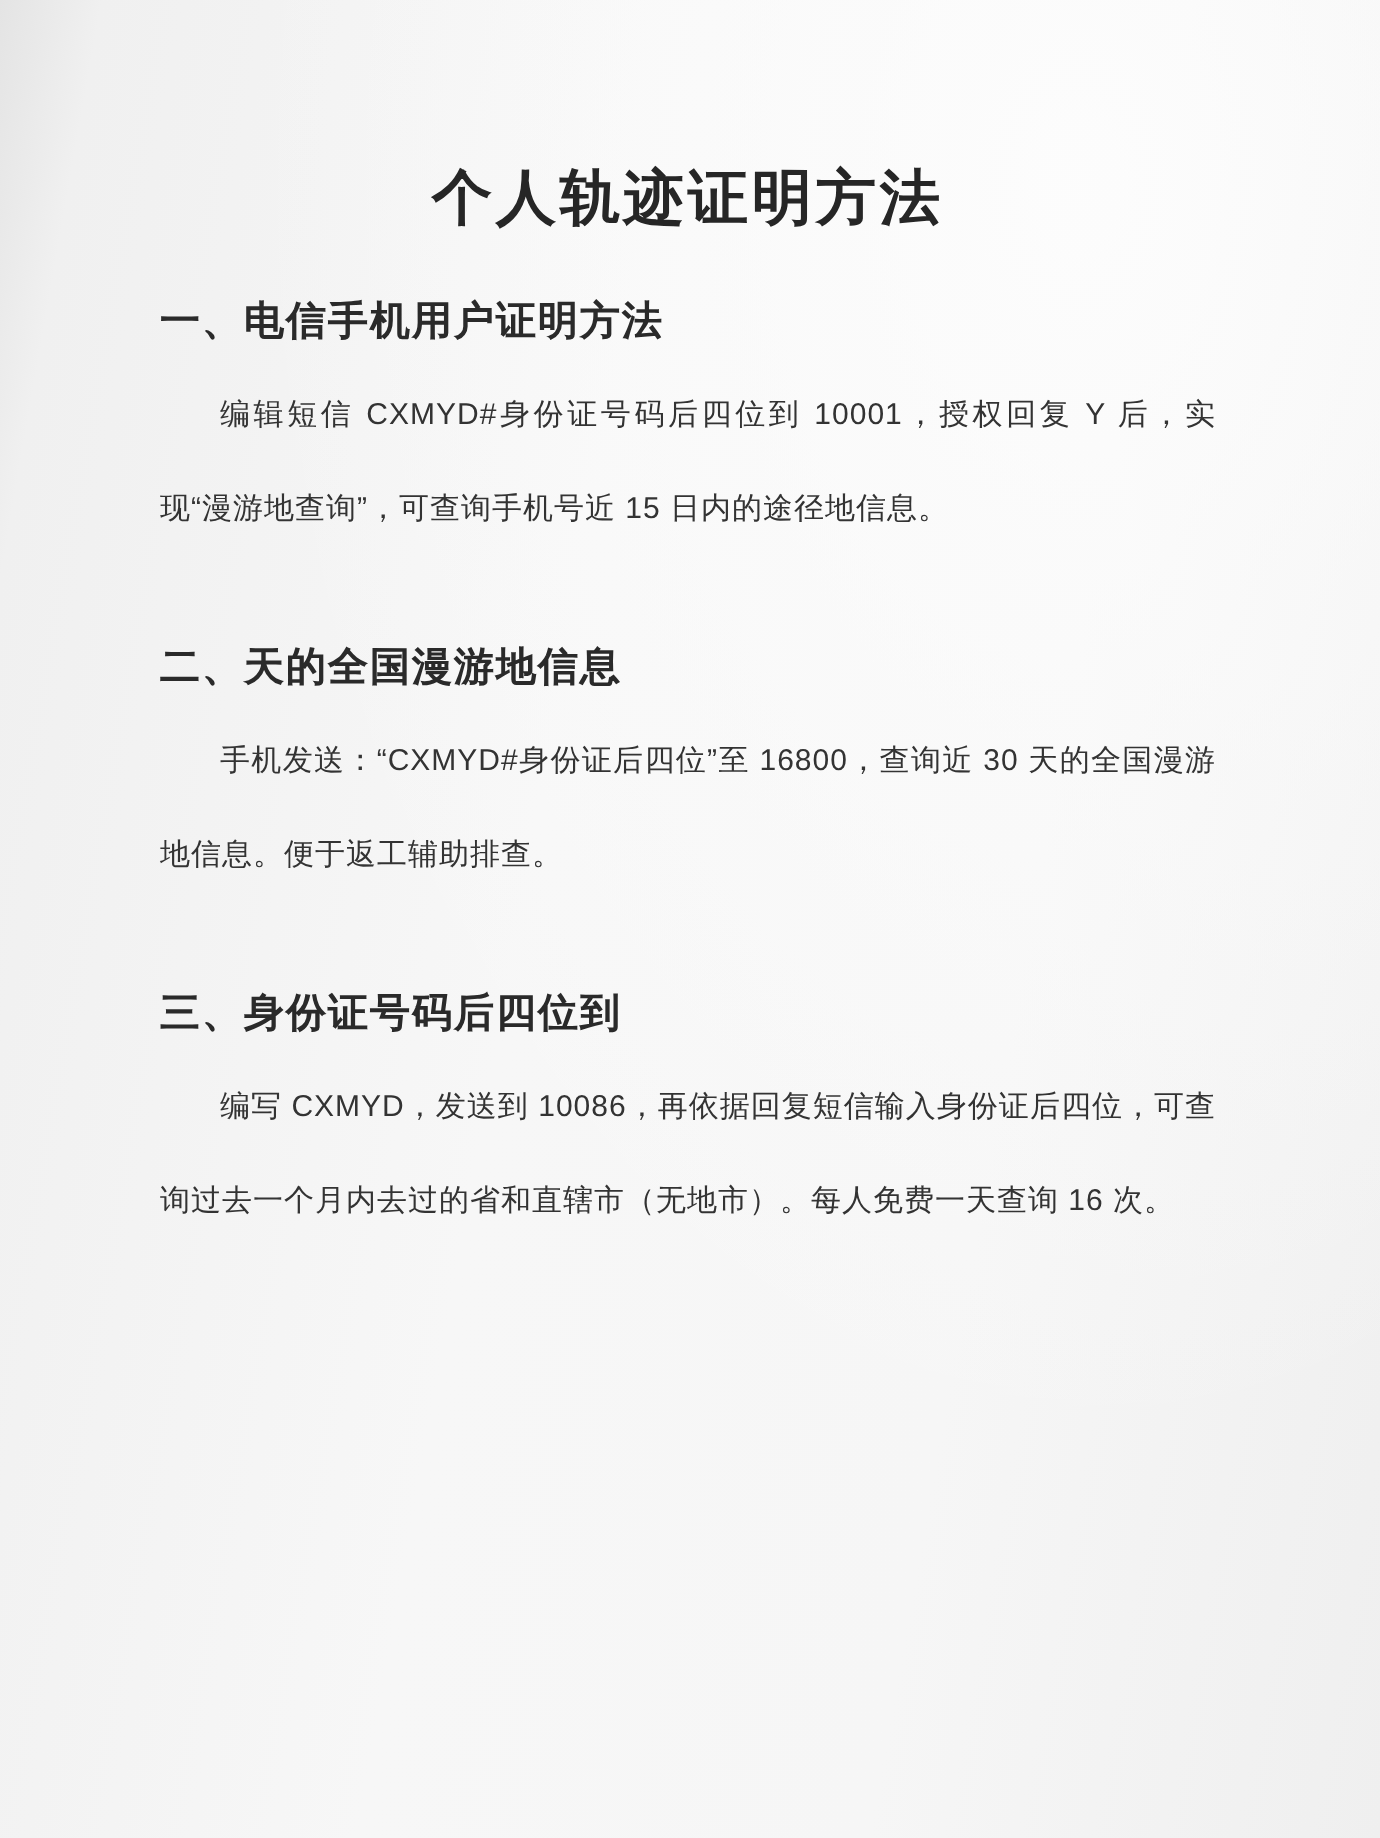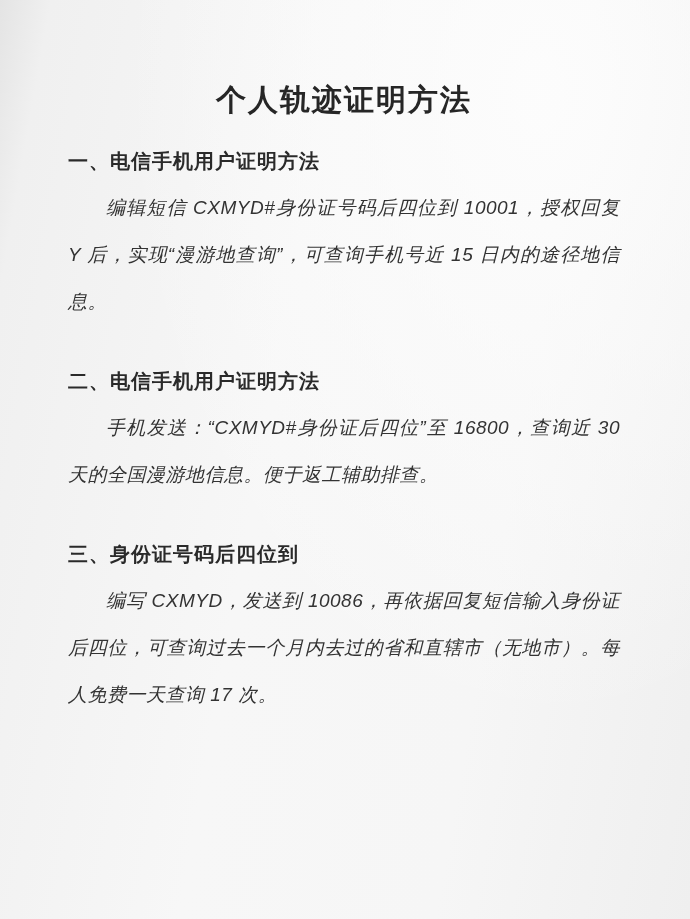--- a/index.html
+++ b/index.html
@@ -25,59 +25,58 @@
   .doc-title {
     font-size: 30px;
     font-weight: 700;
     text-align: center;
     letter-spacing: 2px;
     line-height: 36px;
     margin: 0 0 30px 0;
     color: #262626;
   }
   .section {
-    margin: 4px;
+    margin: 16px;
   }
   .section + .section {
     margin-top: 43px;
   }
   .section-heading {
     font-size: 20px;
     font-weight: 700;
     line-height: 26px;
     margin: 0;
     letter-spacing: 1px;
     color: #2a2a2a;
   }
   .section-body {
-    font-size: 19px;
+    font-size: 15px;
     line-height: 47px;
     margin: 10px 0 0 0;
     text-indent: 2em;
     text-align: justify;
     letter-spacing: 0.5px;
     color: #333333;
-    font-style: italic;
   }
 </style>
 </head>
 <body>
 
 <div class="paper">
 
   <h1 class="doc-title">个人轨迹证明方法</h1>
 
   <div class="section">
     <h2 class="section-heading">一、电信手机用户证明方法</h2>
     <p class="section-body">编辑短信 CXMYD#身份证号码后四位到 10001，授权回复 Y 后，实现“漫游地查询”，可查询手机号近 15 日内的途径地信息。</p>
   </div>
 
   <div class="section">
-    <h2 class="section-heading">二、电信手机用户证明方法</h2>
+    <h2 class="section-heading">二、天的全国漫游地信息</h2>
     <p class="section-body">手机发送：“CXMYD#身份证后四位”至 16800，查询近 30 天的全国漫游地信息。便于返工辅助排查。</p>
   </div>
 
   <div class="section">
     <h2 class="section-heading">三、身份证号码后四位到</h2>
-    <p class="section-body">编写 CXMYD，发送到 10086，再依据回复短信输入身份证后四位，可查询过去一个月内去过的省和直辖市（无地市）。每人免费一天查询 17 次。</p>
+    <p class="section-body">编写 CXMYD，发送到 10086，再依据回复短信输入身份证后四位，可查询过去一个月内去过的省和直辖市（无地市）。每人免费一天查询 16 次。</p>
   </div>
 
 </div>
 
 </body></html>

